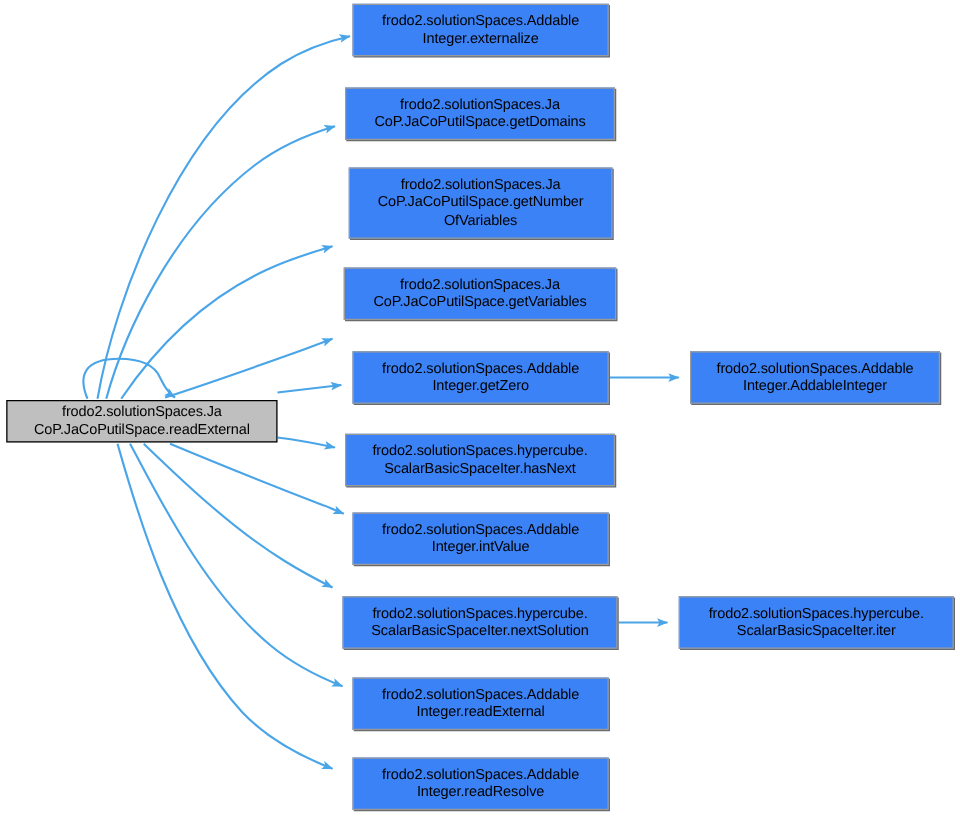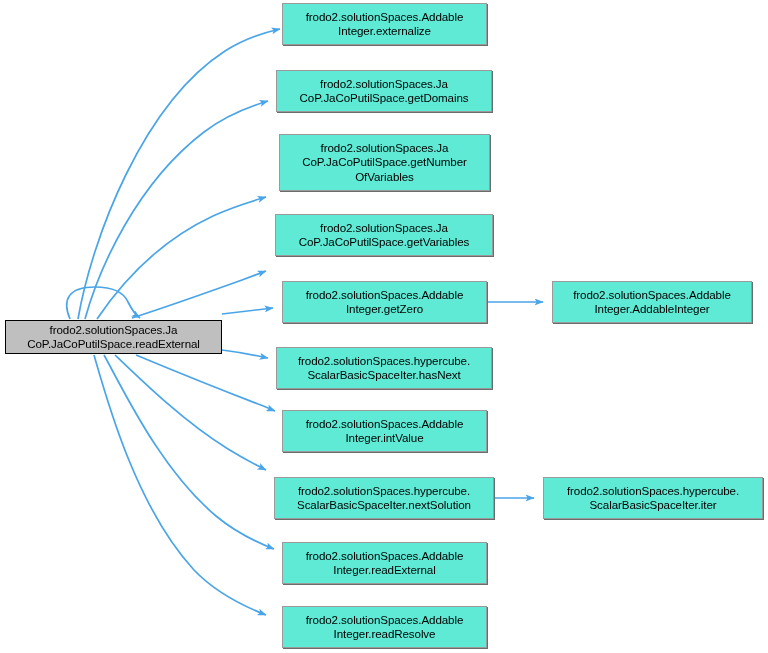--- a/index.html
+++ b/index.html
@@ -31,21 +31,21 @@
     justify-content: center;
     text-align: center;
     font-size: 11.6px;
     line-height: 14.4px;
     color: #000000;
     letter-spacing: -0.1px;
     white-space: pre-line;
     padding: 0 3px;
   }
   .gnode.target {
-    background: #5eead4;
+    background: #3b82f6;
     border: 1px solid #9a9a9a;
     box-shadow: 1px 1px 0 0 #6b6b6b;
   }
   .gnode.source {
     background: #bfbfbf;
     border: 1px solid #000000;
   }
 </style>
 </head>
 <body>

